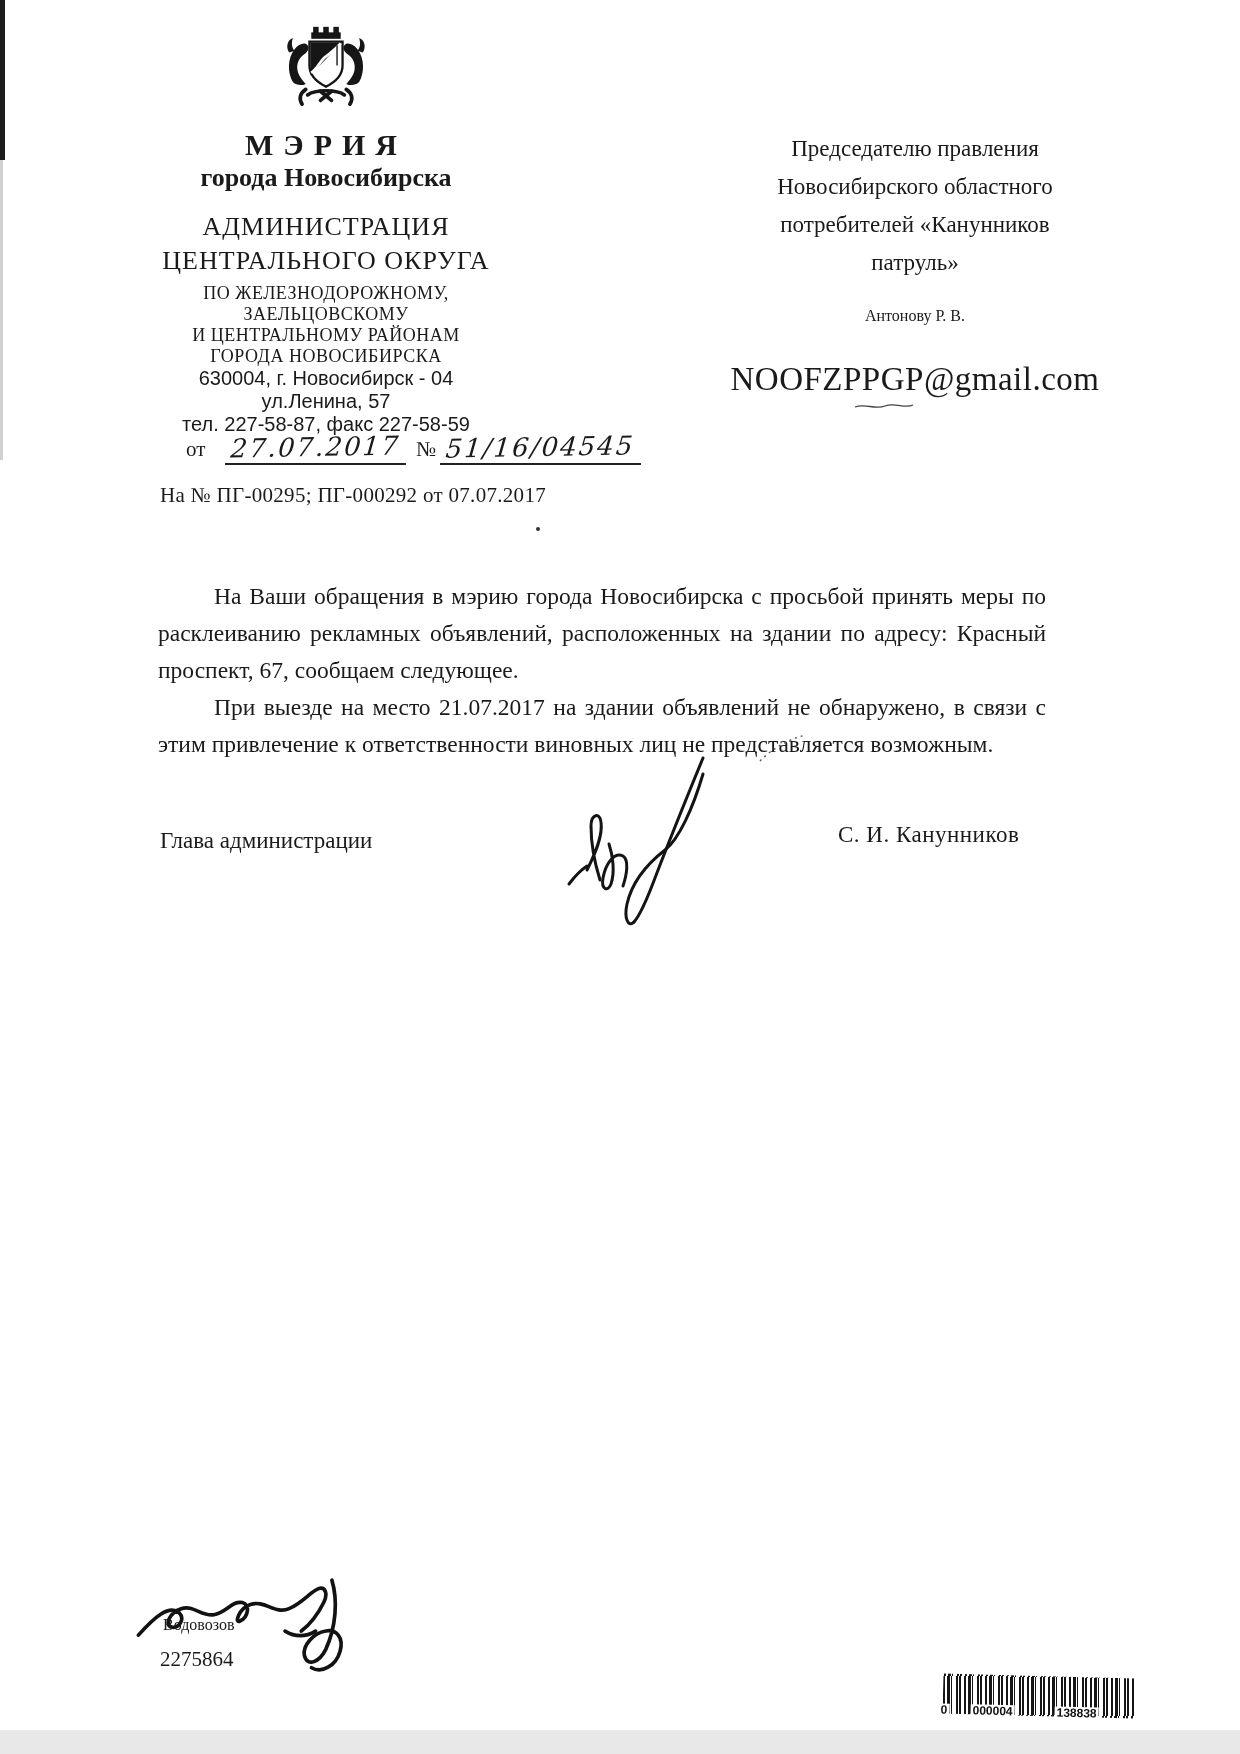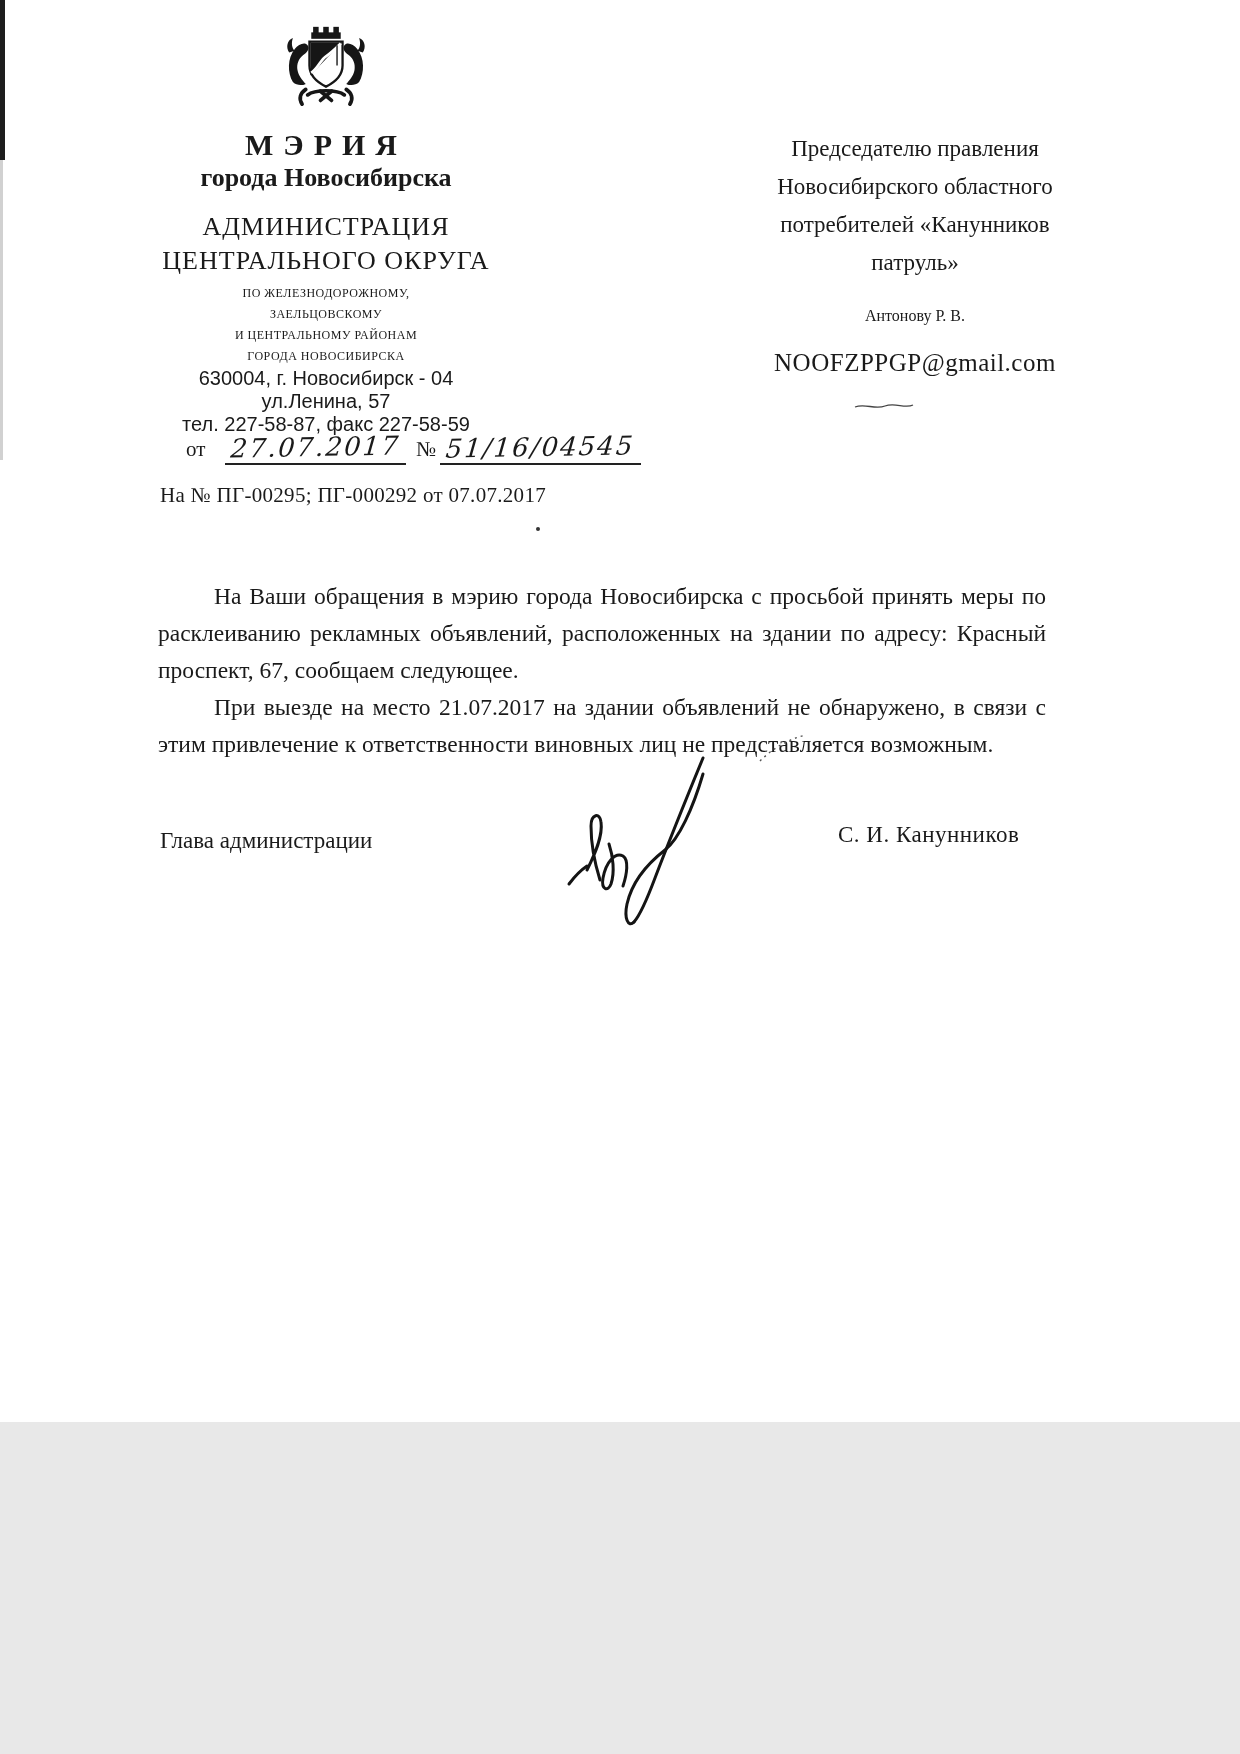--- a/index.html
+++ b/index.html
@@ -1,54 +1,54 @@
 <!DOCTYPE html>
 <html><head>
 <meta charset="utf-8">
 <style>
   html,body{margin:0;padding:0;background:#e8e8e8;}
   .page{
     position:relative;
-    width:1240px;height:1422px;
+    width:1240px;height:1730px;
     margin:0 auto;
     background:#ffffff;
     font-family:"Liberation Serif", serif;
     color:#1a1a1a;
     overflow:hidden;
   }
   .abs{position:absolute;}
   
   .letterhead{left:140px;top:26px;width:372px;text-align:center;}
   .emblem{display:block;margin:0 auto;width:92px;height:90px;}
   .org-title-1{margin-top:12px;font-size:30px;font-weight:bold;letter-spacing:10px;line-height:34px;}
   .org-title-2{font-size:26px;font-weight:bold;line-height:32px;}
   .dept{font-size:26px;line-height:34px;letter-spacing:1px;margin-top:16px;}
   .dept2{font-size:26px;line-height:34px;letter-spacing:1px;}
-  .sub{font-size:12px;line-height:21px;letter-spacing:.5px;}
+  .sub{font-size:18px;line-height:21px;letter-spacing:.5px;}
   .sub-block{margin-top:5px;}
   .addr{font-family:"Liberation Sans", sans-serif;font-size:20px;line-height:23px;}
   
   .ref-line{left:186px;top:432px;width:360px;font-size:21px;display:flex;align-items:baseline;}
   .hand{
     font-family:"DejaVu Serif", serif;
     font-style:italic;
     font-size:26px;
     letter-spacing:2px;
     transform:skewX(-6deg) rotate(-1deg);
     display:inline-block;
   }
   .u-line{border-bottom:2px solid #222;padding:0 6px 1px 6px;display:inline-block;}
   .ref-label{margin-right:20px;}
   .num-label{margin:0 4px 0 10px;}
   .reply-line{left:160px;top:483px;width:460px;font-size:21px;letter-spacing:.3px;}
   
   .recipient{left:690px;top:130px;width:450px;text-align:center;}
   .recipient-lines{font-size:23px;line-height:38px;}
   .recipient-name{font-size:16px;margin-top:25px;}
-  .recipient-email{font-size:25px;margin-top:24px;letter-spacing:.5px;}
+  .recipient-email{font-size:33px;margin-top:36px;letter-spacing:.5px;}
   
   .body-text{left:158px;top:578px;width:888px;font-size:23.5px;line-height:37px;text-align:justify;}
   .body-text p{margin:0;text-indent:56px;}
   
   .position-title{left:160px;top:828px;font-size:23px;}
   .signer-name{left:838px;top:822px;font-size:23px;letter-spacing:.5px;}
   .main-signature{left:552px;top:752px;width:180px;height:180px;}
   
   .executor-sig{left:132px;top:1572px;width:245px;height:112px;}
   .executor-name{left:163px;top:1616px;font-size:16px;}

